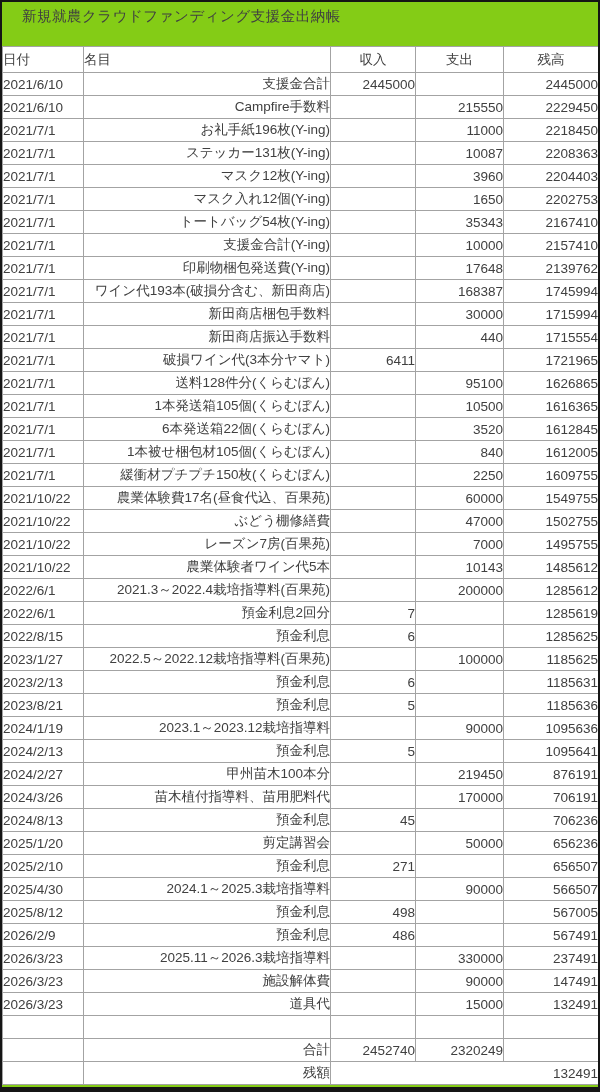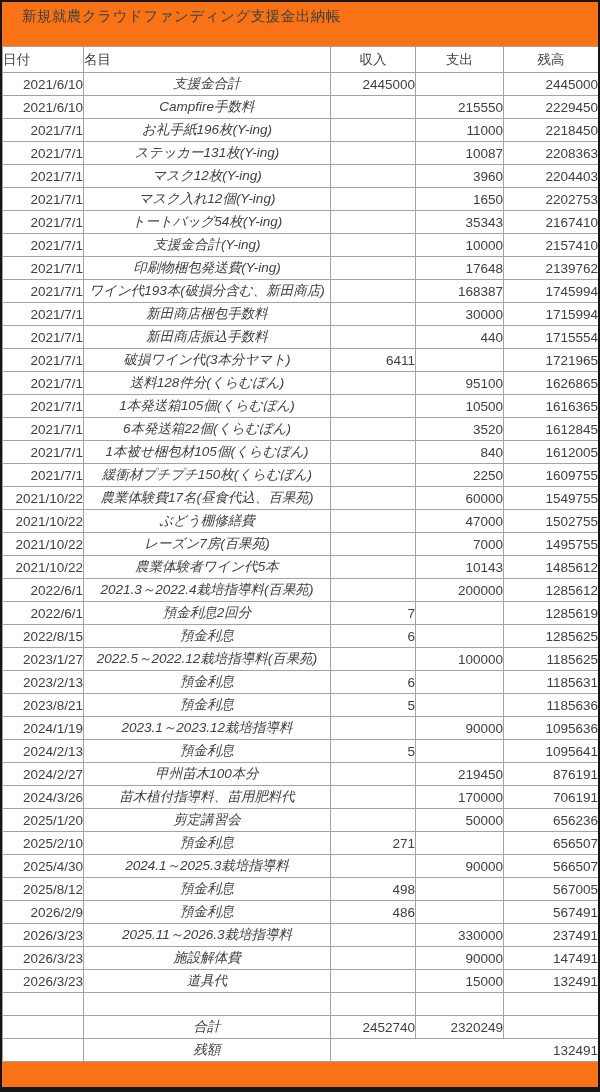--- a/index.html
+++ b/index.html
@@ -1,20 +1,20 @@
 <!DOCTYPE html>
 <html><head>
 <meta charset="utf-8">
 <style>
   html, body { margin: 0; padding: 0; background: #888; }
   .sheet {
     width: 600px;
     height: 1092px;
     box-sizing: border-box;
-    background: #f97316;
+    background: #84cc16;
     border: 2px solid #151515;
     border-bottom-width: 5px;
     font-family: "Liberation Sans", "DejaVu Sans", sans-serif;
     color: #404040;
     overflow: hidden;
   }
   .title-bar {
     height: 44px;
     box-sizing: border-box;
     padding: 5px 0 0 20px;
@@ -36,22 +36,22 @@
     white-space: nowrap;
     padding: 0;
     vertical-align: middle;
     background: #ffffff;
   }
   thead th { height: 25px; }
   tbody td { height: 22px; }
   .h-date { text-align: left;  padding-left: 4px; }
   .h-item { text-align: left;  padding-left: 5px; font-family: Liberation Serif, serif; }
   .h-num  { text-align: center; }
-  .c-date { text-align: right; padding-right: 5px; font-size: 13px; }
-  .c-item { text-align: center;  padding-left: 5px; font-style: italic; }
+  .c-date { text-align: left; padding-right: 5px; font-size: 13px; }
+  .c-item { text-align: right;  padding-left: 5px; }
   .c-num  { text-align: right; padding-right: 5px; }
 </style>
 </head>
 <body>
 
 <div class="sheet">
   <div class="title-bar">新規就農クラウドファンディング支援金出納帳</div>
 
   <table class="ledger">
     <colgroup>
@@ -289,20 +289,27 @@
           <td class="c-num">876191</td>
         </tr>
         <tr>
           <td class="c-date">2024/3/26</td>
           <td class="c-item">苗木植付指導料、苗用肥料代</td>
           <td class="c-num"></td>
           <td class="c-num">170000</td>
           <td class="c-num">706191</td>
         </tr>
         <tr>
+          <td class="c-date">2024/8/13</td>
+          <td class="c-item">預金利息</td>
+          <td class="c-num">45</td>
+          <td class="c-num"></td>
+          <td class="c-num">706236</td>
+        </tr>
+        <tr>
           <td class="c-date">2025/1/20</td>
           <td class="c-item">剪定講習会</td>
           <td class="c-num"></td>
           <td class="c-num">50000</td>
           <td class="c-num">656236</td>
         </tr>
         <tr>
           <td class="c-date">2025/2/10</td>
           <td class="c-item">預金利息</td>
           <td class="c-num">271</td>

